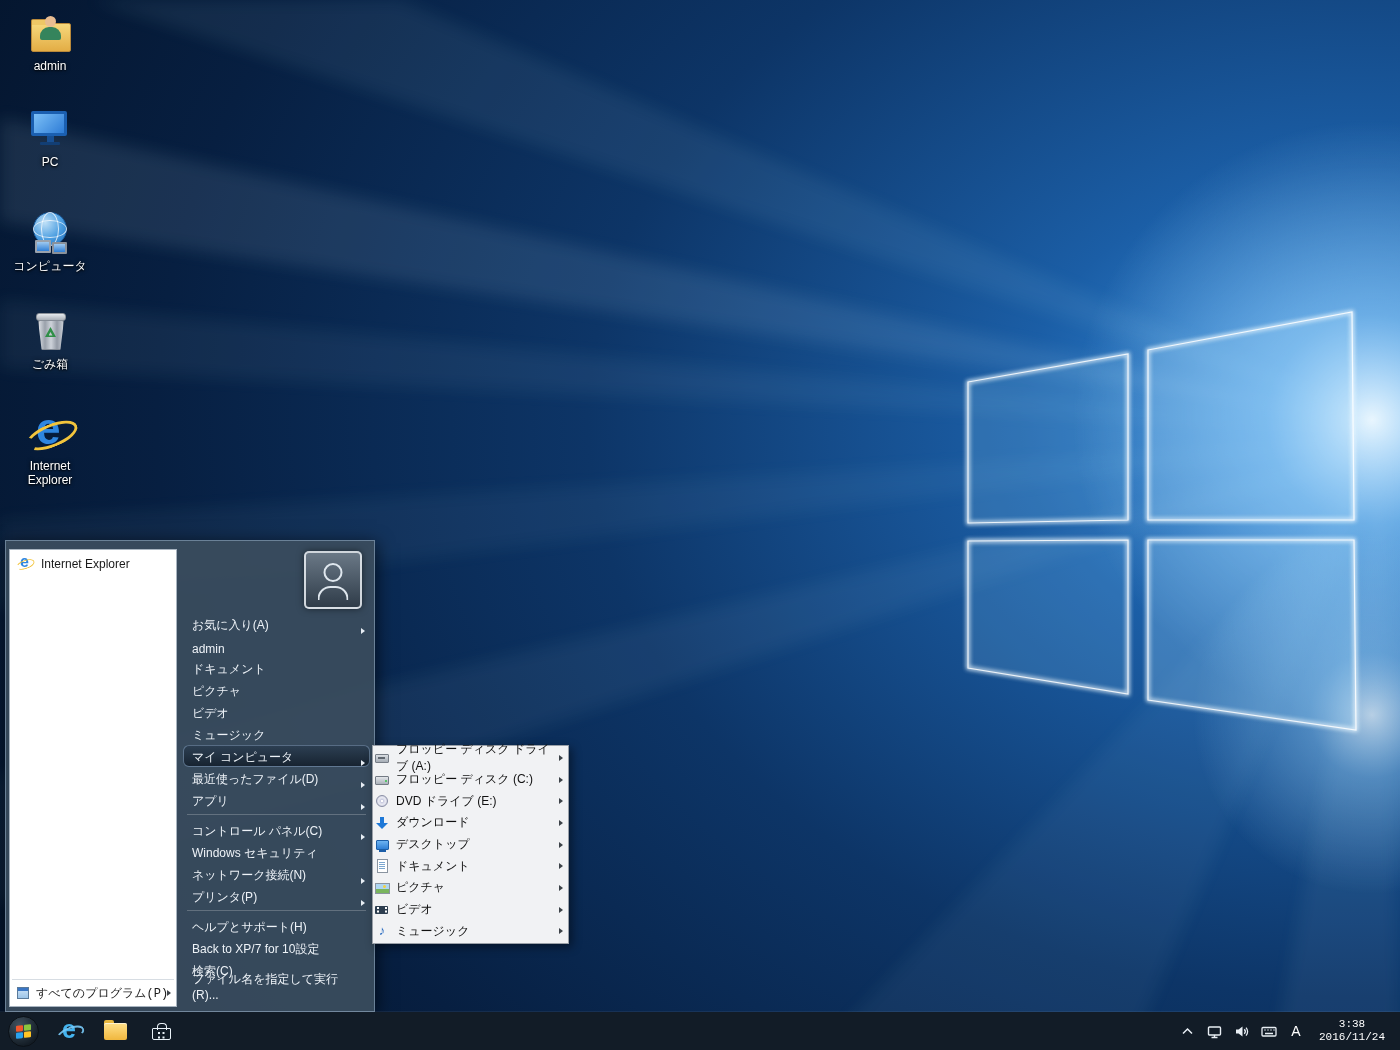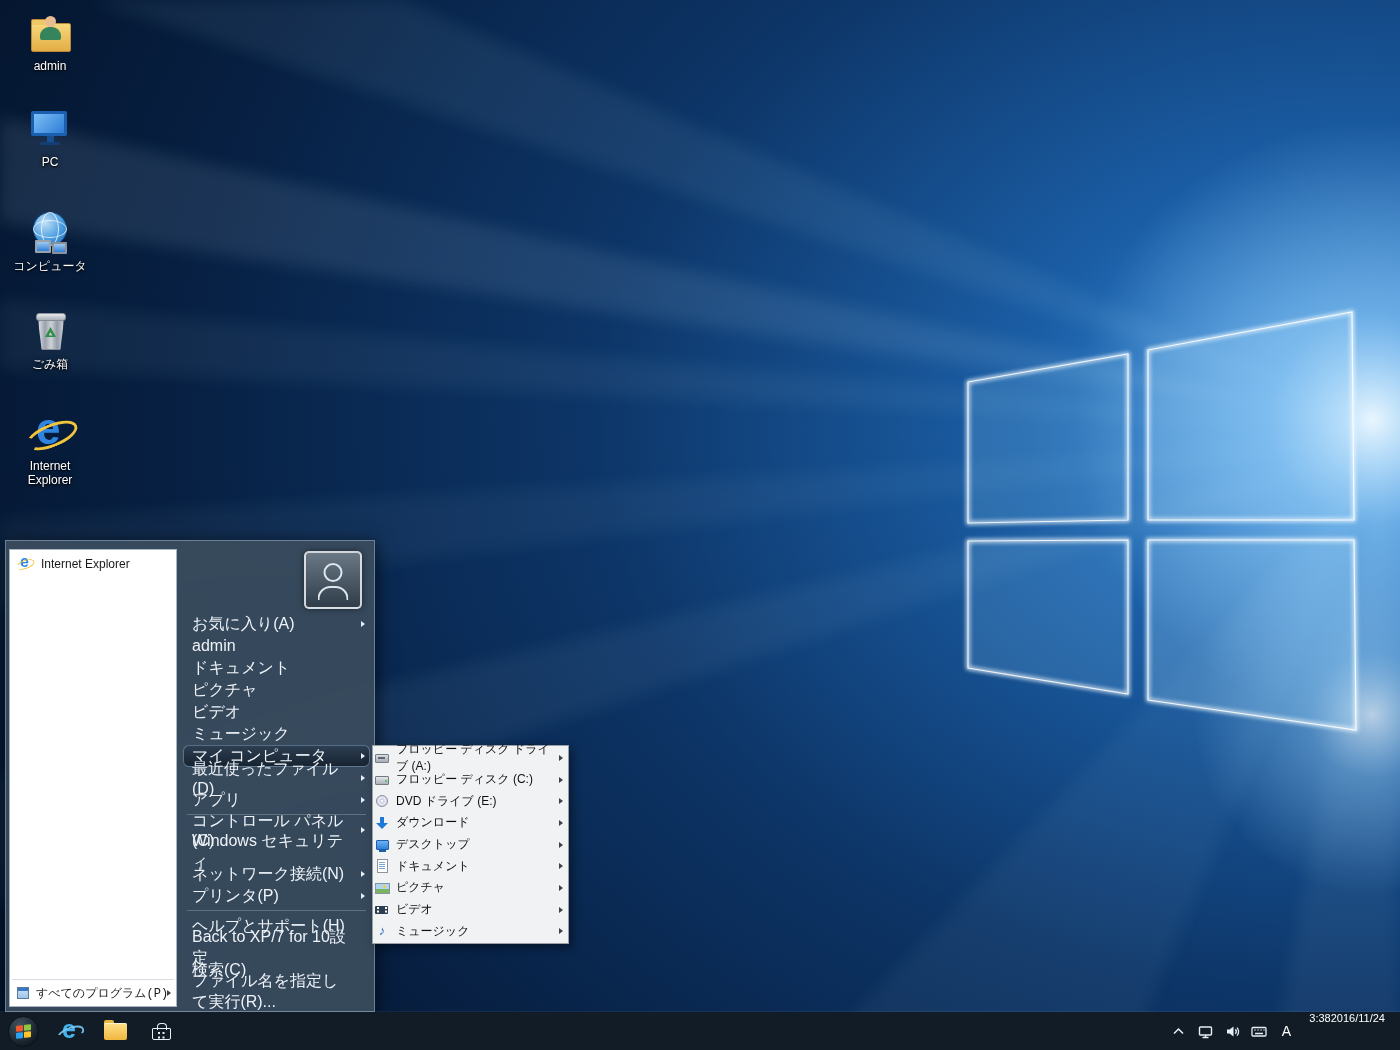--- a/index.html
+++ b/index.html
@@ -87,21 +87,21 @@
   .sm-right{flex:1;position:relative;color:#eef3f8;}
   .avatar{position:absolute;top:10px;right:12px;width:58px;height:58px;border-radius:5px;cursor:pointer;
     background:linear-gradient(#6a7886,#2f3c49);border:2px solid rgba(235,240,245,.85);
     box-shadow:0 0 7px rgba(0,0,0,.5);box-sizing:border-box;}
   .av-head{position:absolute;left:50%;top:10px;transform:translateX(-50%);width:15px;height:15px;
     border-radius:50%;border:2.5px solid #dfe7ee;}
   .av-body{position:absolute;left:50%;bottom:7px;transform:translateX(-50%);width:27px;height:12px;
     border-radius:13px 13px 0 0;border:2.5px solid #dfe7ee;border-bottom:none;}
 
   .sm-items{position:absolute;left:6px;right:4px;top:72px;}
-  .sm-item{height:22px;display:flex;align-items:center;padding:0 16px 0 8px;font-size:16px;
+  .sm-item{height:22px;display:flex;align-items:flex-end;padding:0 16px 0 8px;font-size:12px;
     position:relative;border:1px solid transparent;border-radius:3px;cursor:pointer;box-sizing:border-box;}
   .sm-item .arrow-right{position:absolute;right:4px;}
   .sm-item.sel{background:linear-gradient(180deg,rgba(44,62,82,.96),rgba(22,34,48,.96));
     border-color:rgba(140,170,200,.55);border-radius:6px;}
   .sm-gap{height:6px;position:relative;margin:1px 0;}
   .sm-gap::after{content:'';position:absolute;left:4px;right:4px;top:2px;height:1px;
     background:rgba(255,255,255,.22);}
 
   .arrow-right{width:0;height:0;border-top:3.5px solid transparent;border-bottom:3.5px solid transparent;
     border-left:4.5px solid #e8eef4;}
@@ -179,21 +179,21 @@
   .tstore::after{content:'';position:absolute;left:5.5px;top:0;width:8px;height:6px;
     border:1.5px solid #eaf2f8;border-bottom:none;border-radius:4px 4px 0 0;}
   .tstore b{position:absolute;left:6px;top:9px;width:2.5px;height:2.5px;background:#eaf2f8;
     box-shadow:4.5px 0 0 #eaf2f8,0 4.5px 0 #eaf2f8,4.5px 4.5px 0 #eaf2f8;}
 
   .tb-right{display:flex;align-items:center;height:100%;padding-right:6px;gap:1px;}
   .tray-icon{width:26px;height:100%;display:flex;align-items:center;justify-content:center;cursor:pointer;}
   .tray-ime{width:26px;height:100%;display:flex;align-items:center;justify-content:center;
     color:#fff;font-size:14px;cursor:pointer;}
   .tray-clock{color:#fff;font-size:11px;line-height:13.5px;text-align:center;padding:0 9px;
-    height:100%;display:flex;flex-direction:row;justify-content:center;cursor:pointer;}
+    height:100%;display:flex;flex-direction:column;justify-content:center;cursor:pointer;font-family:Liberation Mono, monospace;}
 </style>
 </head>
 <body>
 
 <div id="screen">
 
   <svg class="wallpaper" width="1400" height="1050" viewBox="0 0 1400 1050" xmlns="http://www.w3.org/2000/svg">
     <defs>
       <radialGradient id="bg" cx="0.97" cy="0.40" r="1.1">
         <stop offset="0" stop-color="#3c96e8"></stop>

